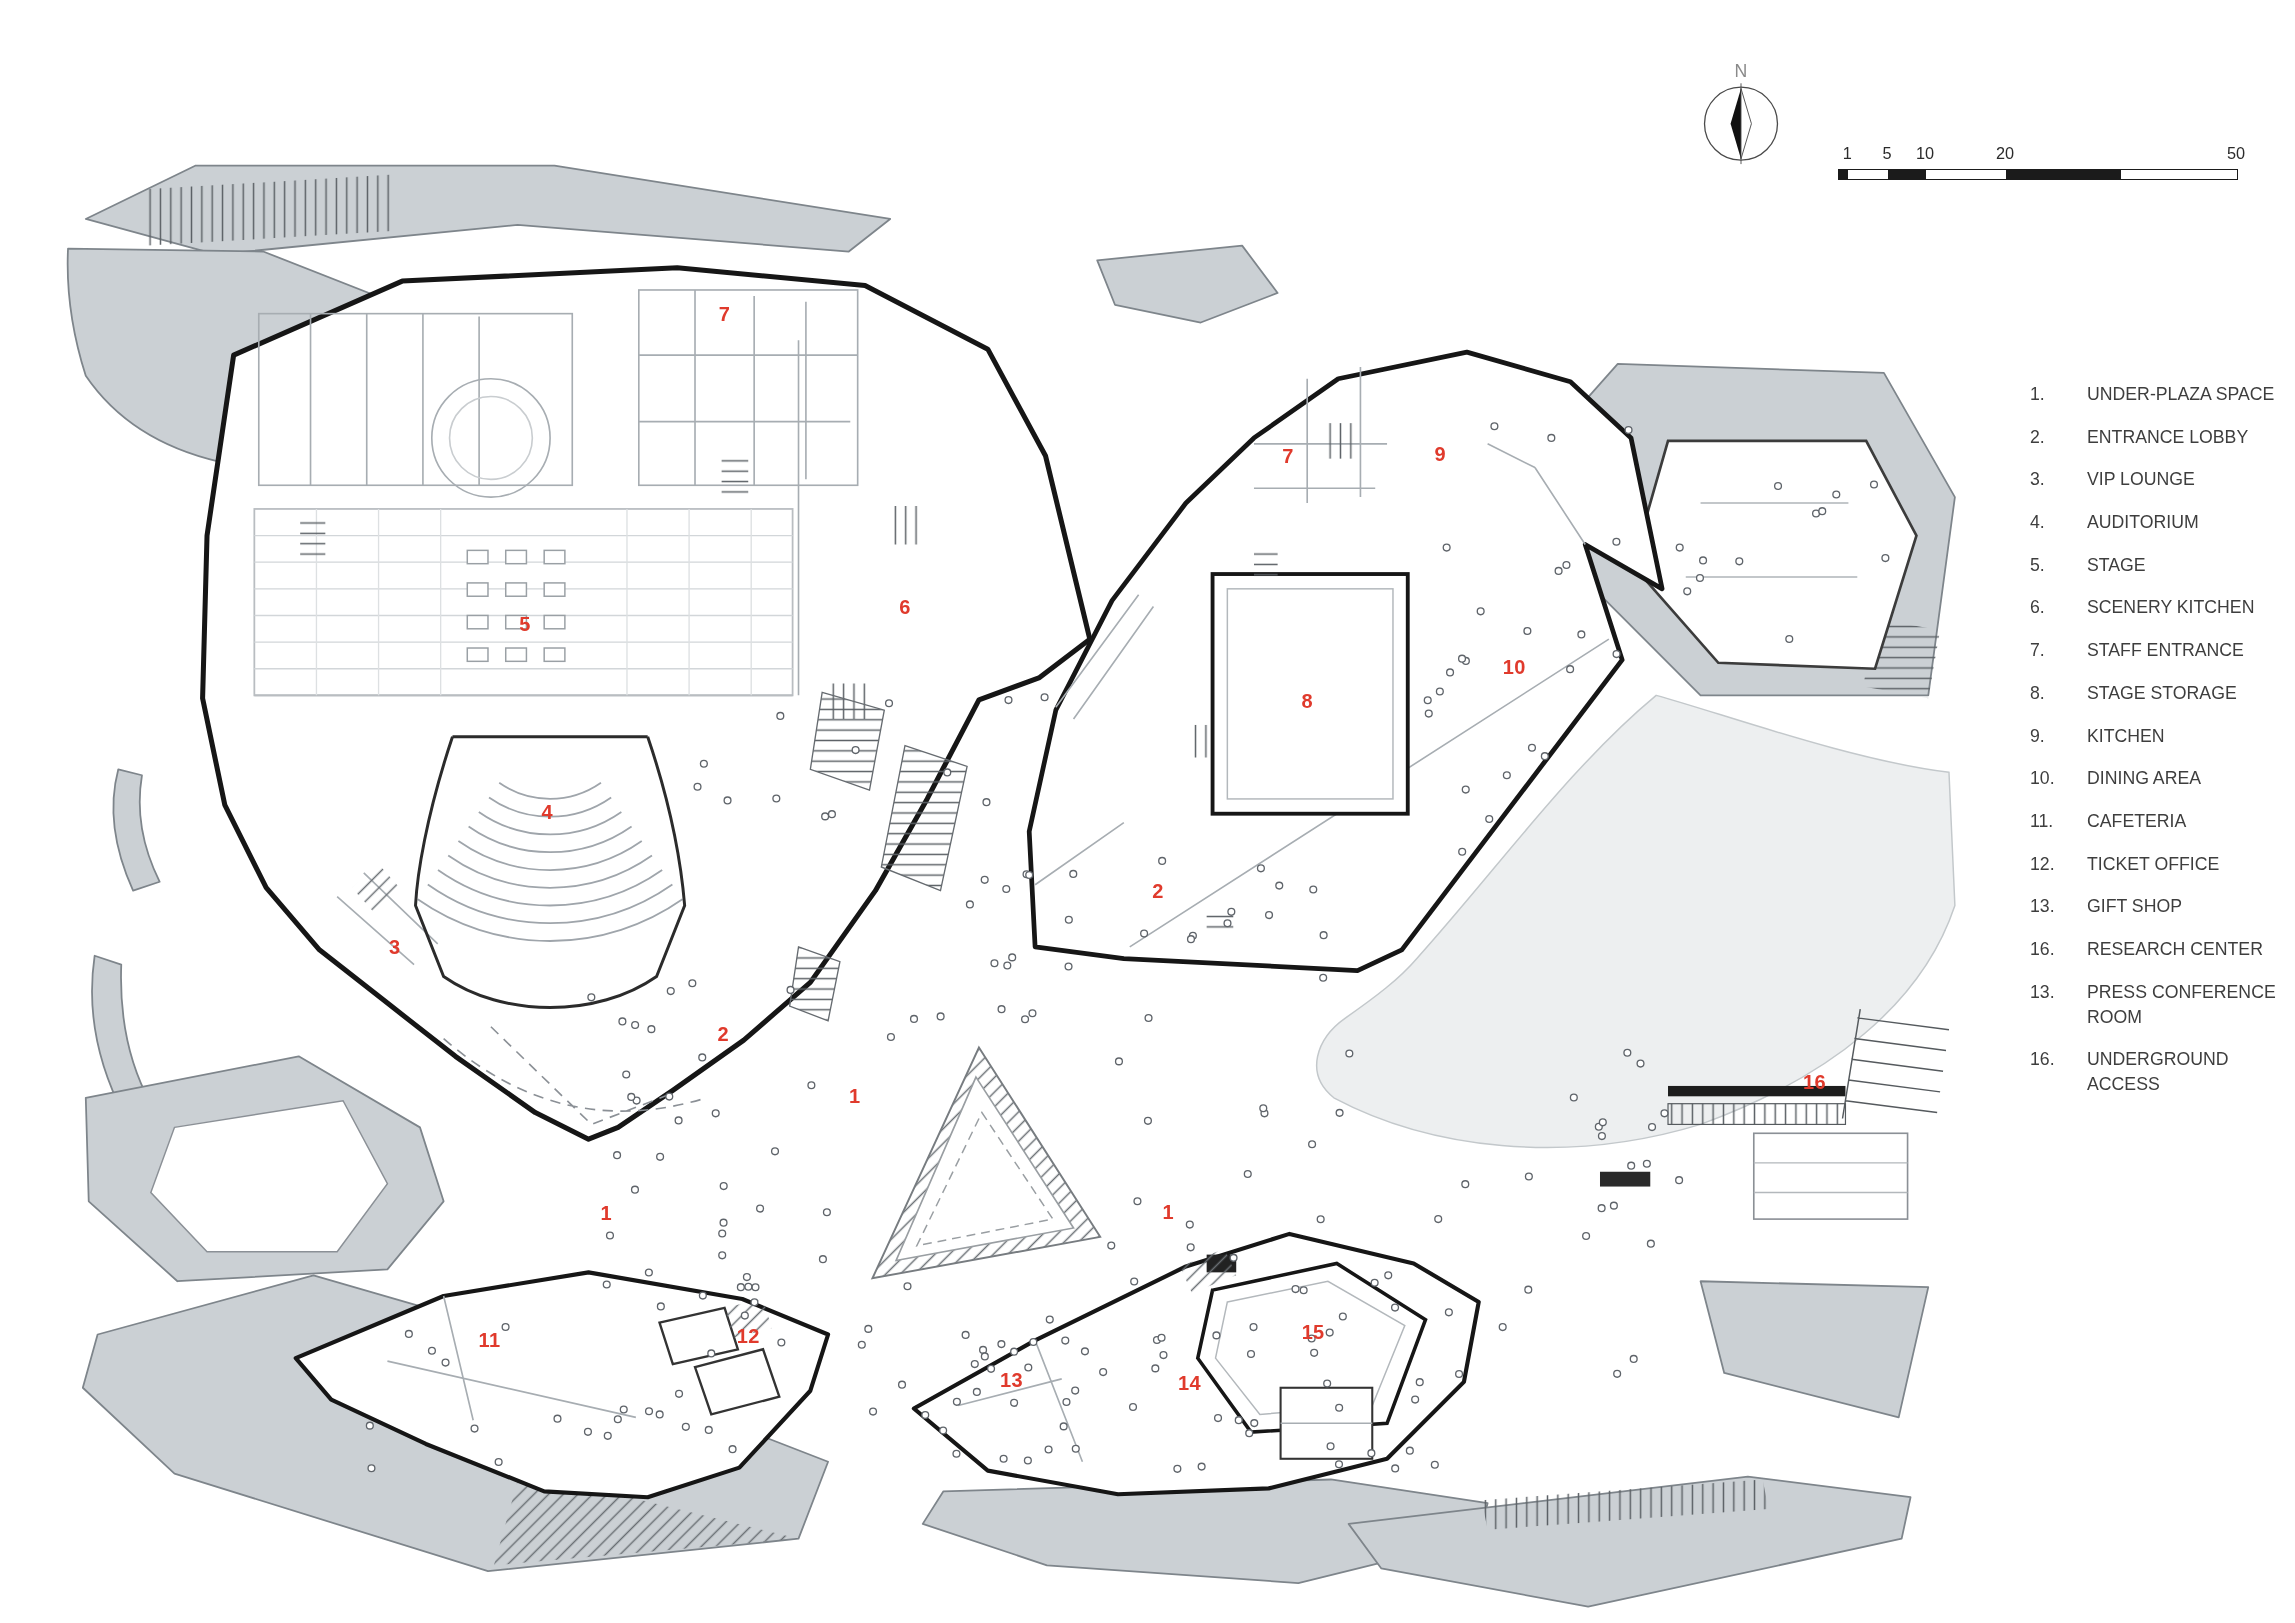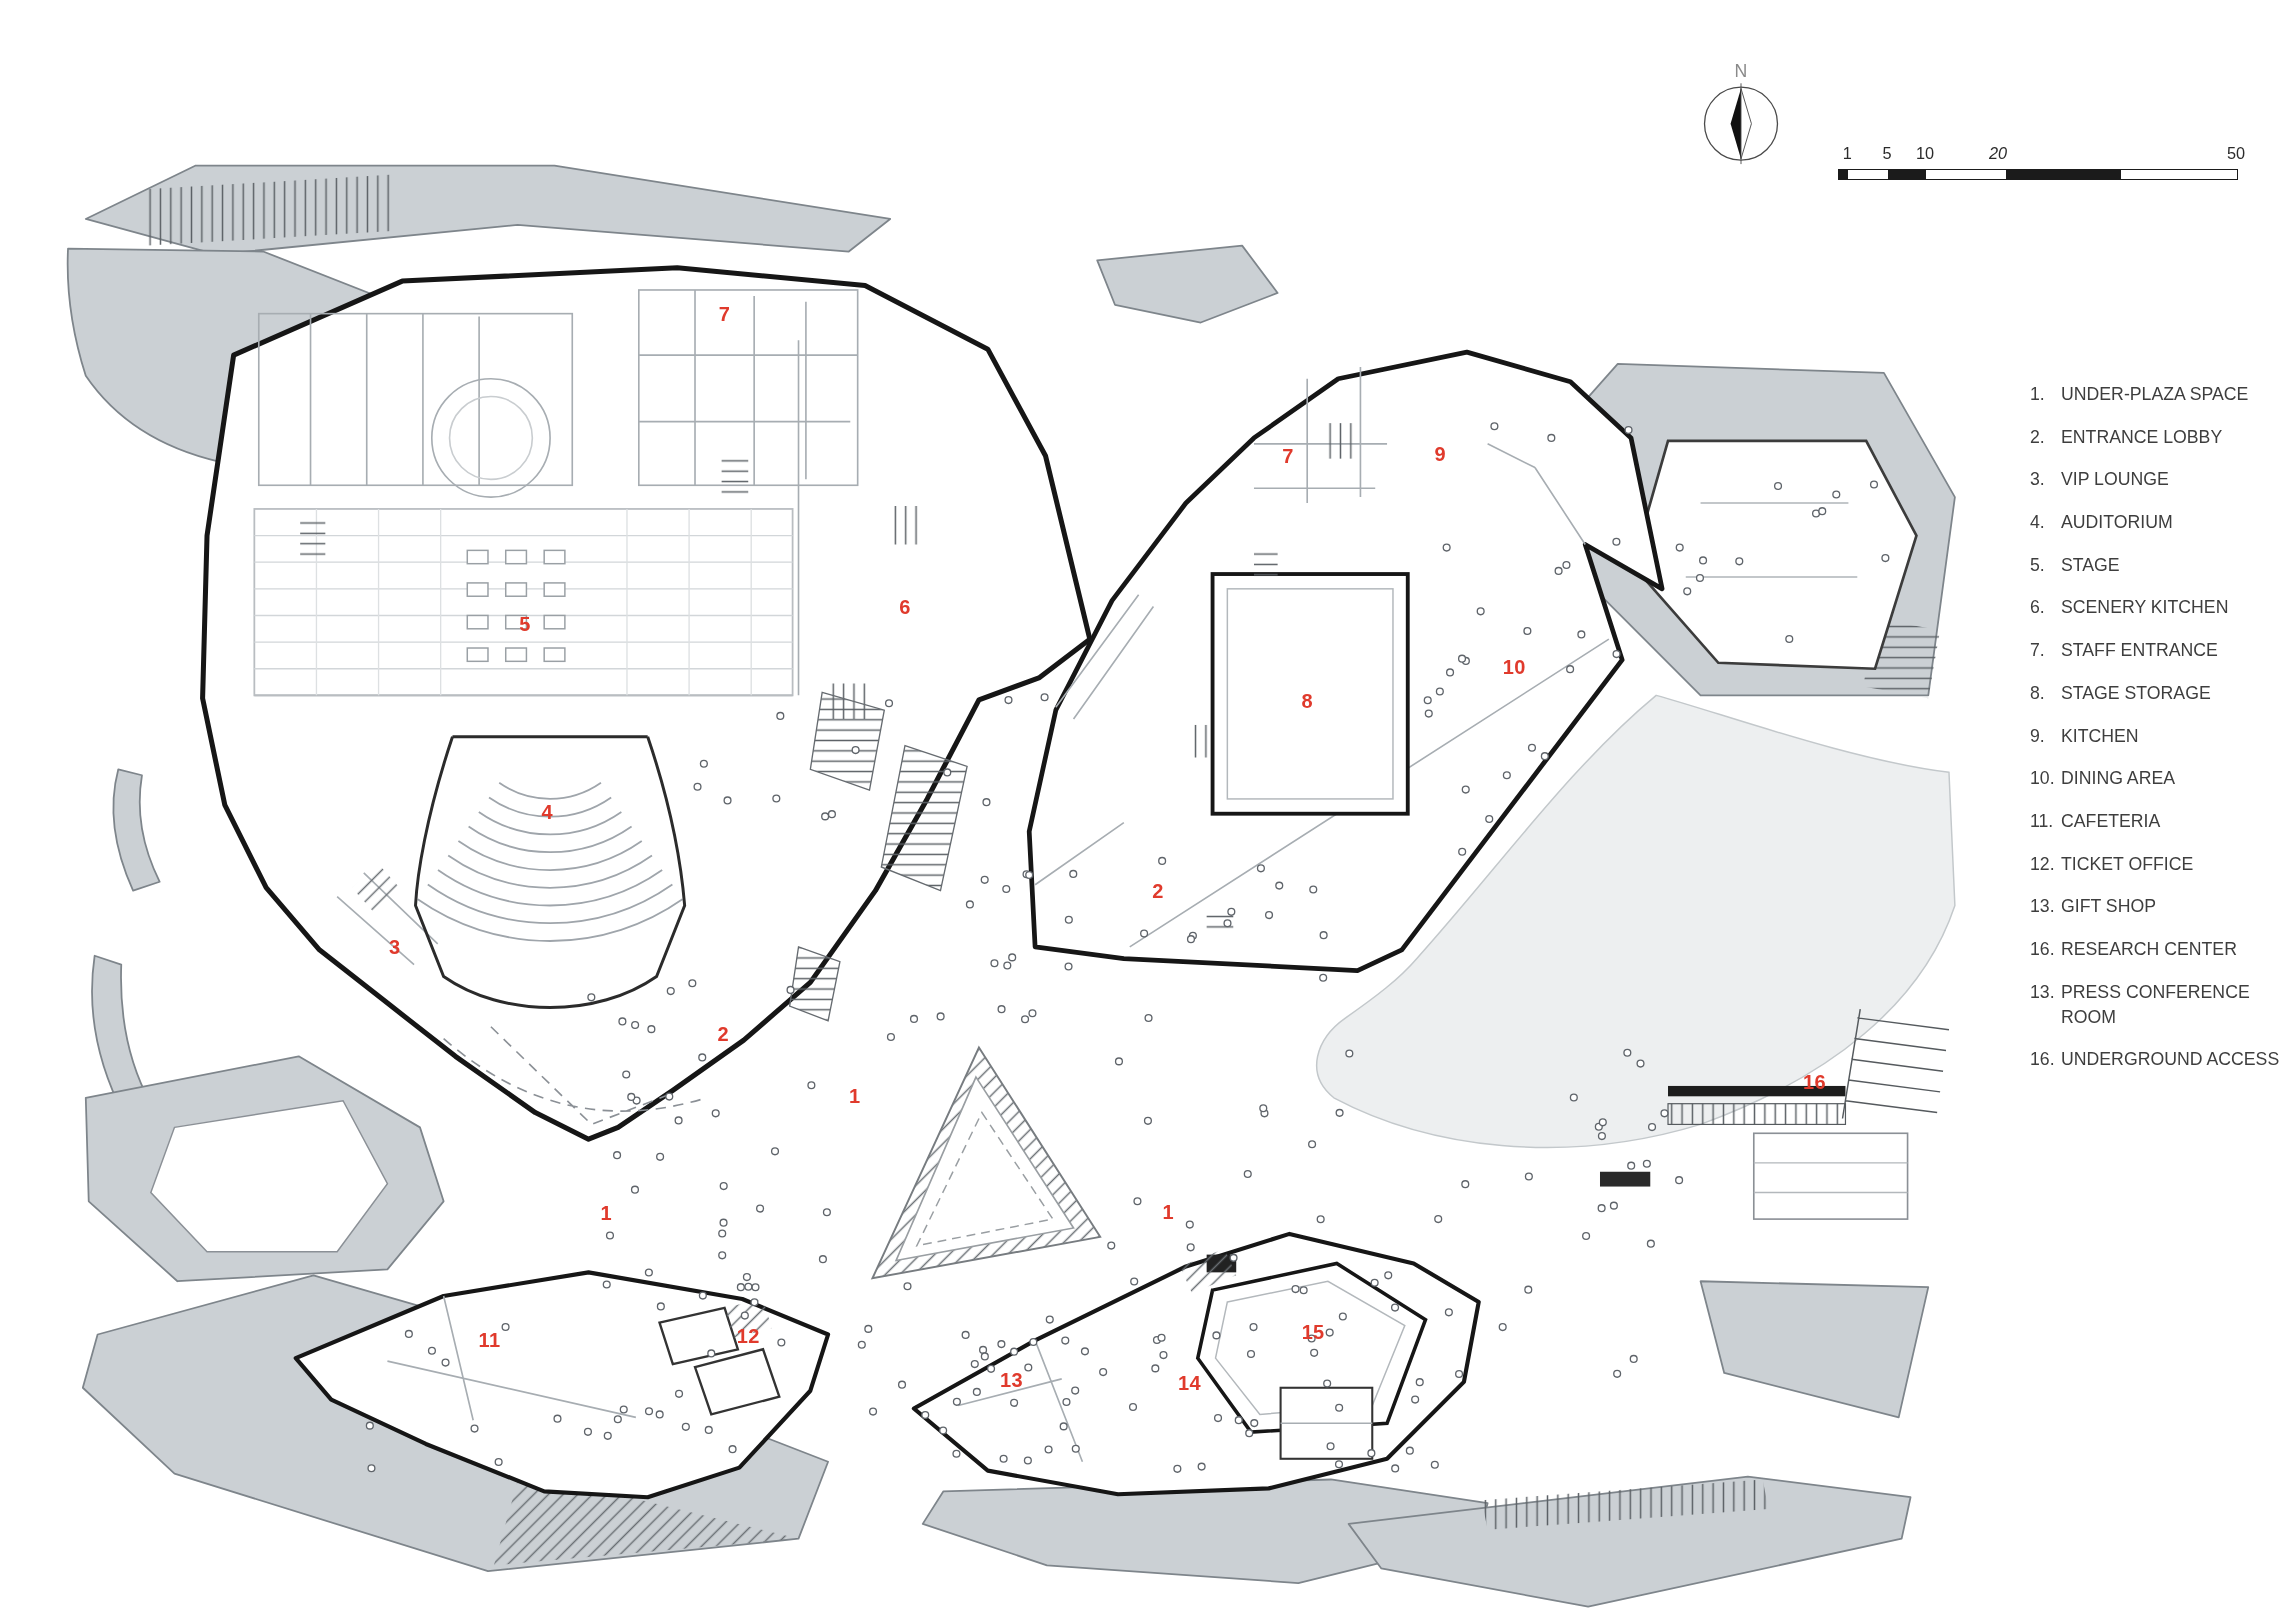--- a/index.html
+++ b/index.html
@@ -24,21 +24,21 @@
   .scalebar-ticks span{position:absolute;top:0;transform:translateX(-50%);
     font-size:16.3px;color:#2b2b2b;}
   .scalebar{position:absolute;left:0;top:25px;width:398px;height:9.2px;
     border:1.3px solid #1b1b1b;background:#fff;}
   .scalebar .seg{position:absolute;top:0;height:9.2px;background:#1b1b1b;}
 
   .legend{position:absolute;left:2030px;top:382px;width:262px;}
   .legend ul{margin:0;padding:0;list-style:none;}
   .legend li{display:flex;margin-bottom:17.7px;color:#3e3e3e;font-size:17.7px;line-height:25px;}
   .legend li .num{width:31px;flex:none;}
-  .legend li .lab{flex:1;}
+  .legend li .lab{flex:1;margin-left:26px;}
 </style>
 </head>
 <body>
 
 <div class="sheet">
 
 <svg class="plan" viewBox="0 0 1552 1097" preserveAspectRatio="none">
   <defs>
     <pattern id="pv" width="7" height="7" patternUnits="userSpaceOnUse">
       <path d="M3.5,0 V7" stroke="#5c6166" stroke-width="1"></path>
@@ -474,21 +474,21 @@
     <polygon points="70,10 70,118 54,64" fill="#111111"></polygon>
     <polygon points="70,10 86,64 70,118" fill="#ffffff" stroke="#4a4a4a" stroke-width="1.4"></polygon>
   </svg>
 </div>
 
 <div class="scalebar-wrap">
   <div class="scalebar-ticks">
         <span style="left: 9.2px;">1</span>
         <span style="left: 49px;">5</span>
         <span style="left: 87px;">10</span>
-        <span style="left: 160px; font-style: italic;">20</span>
+        <span style="left: 167px;">20</span>
         <span style="left: 398px;">50</span>
       </div>
   <div class="scalebar">
         <div class="seg" style="left: 0px; width: 9.2px;"></div>
         <div class="seg" style="left: 49px; width: 38px;"></div>
         <div class="seg" style="left: 167px; width: 115px;"></div>
       </div>
 </div>
 
 <div class="legend">

